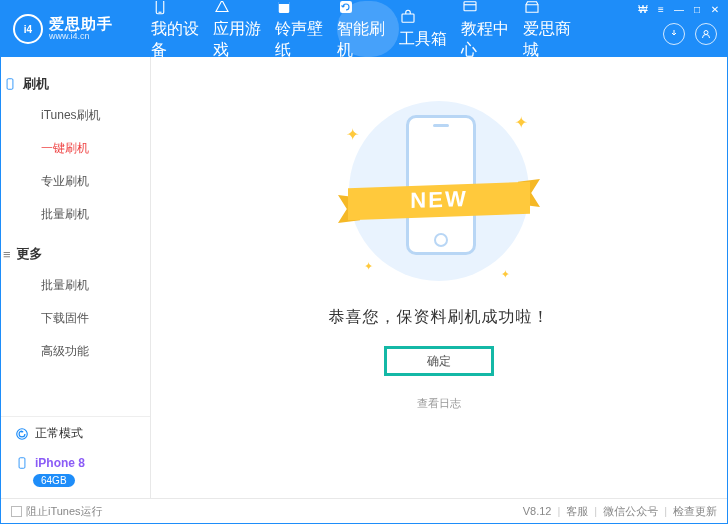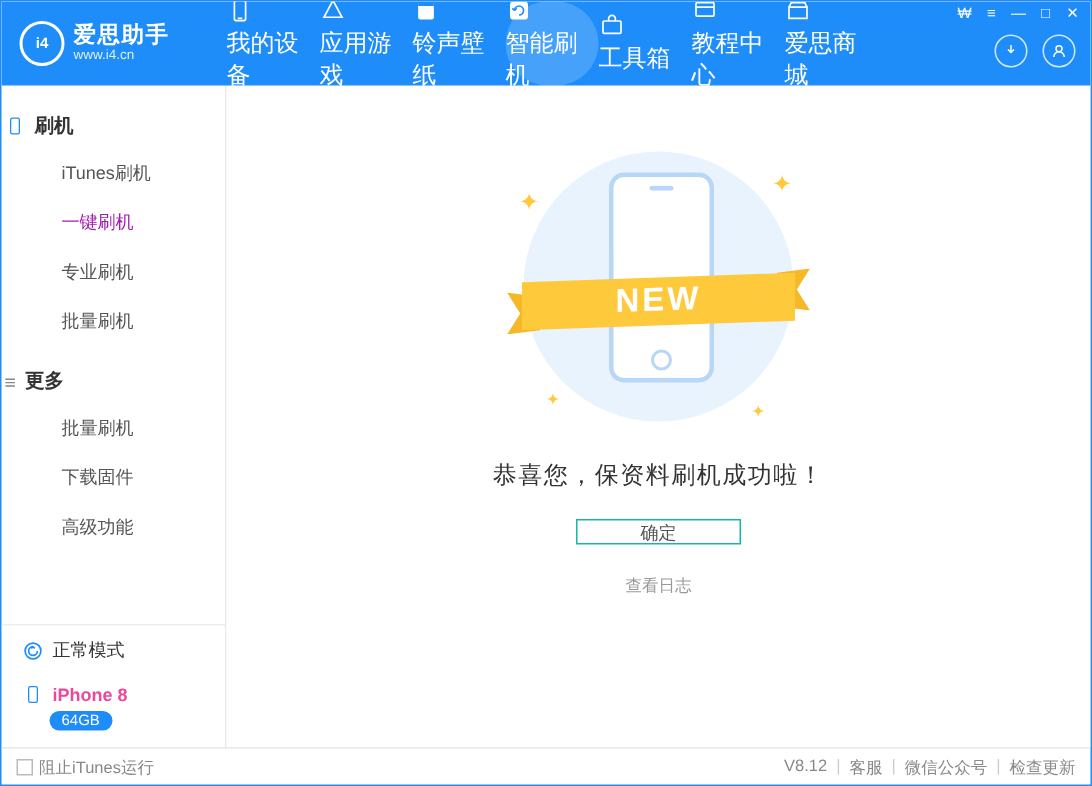--- a/index.html
+++ b/index.html
@@ -24,46 +24,46 @@
   .circ-btn svg { width:12px; height:12px; stroke:#fff; fill:none; stroke-width:2; }
   
   .body { flex:1; display:flex; min-height:0; }
   .sidebar { width:150px; border-right:1px solid #e8e8e8; display:flex; flex-direction:column; }
   .side-main { flex:1; overflow:auto; padding-top:8px; }
   .side-group { padding:4px 0; }
   .side-head { display:flex; align-items:center; padding:6px 2px; color:#333; font-size:13px; font-weight:bold; }
   .side-head svg { width:14px; height:14px; margin-right:6px; stroke:#1e8df9; fill:none; stroke-width:1.5; }
   .side-head-more::before { content:"≡"; color:#888; margin-right:6px; font-size:13px;}
   .side-item { padding:8px 14px 8px 40px; font-size:12px; color:#555; cursor:pointer; }
-  .side-item.active { color:#a21caf; }
+  .side-item.active { color:#ef4444; }
   .side-lower { border-top:1px solid #eee; }
   .mode-row { display:flex; align-items:center; padding:8px 14px; font-size:12px; color:#333; cursor:pointer; }
   .mode-row svg { width:14px; height:14px; margin-right:6px; fill:#1e8df9; }
   .device-row { padding:6px 14px 10px 14px; }
-  .device-line { display:flex; align-items:center; font-size:12px; font-weight:bold; color:#ec4899;}
+  .device-line { display:flex; align-items:center; font-size:12px; font-weight:bold; color:#8b5cf6;}
   .device-line svg { width:14px; height:14px; margin-right:6px; stroke:#1e8df9; fill:none; stroke-width:1.5;}
   .badge { display:inline-block; margin-left:18px; margin-top:4px; padding:1px 8px; background:#1e8df9; color:#fff; font-size:10px; border-radius:8px;}
   .side-checks { border:2px solid #e74c3c; margin:4px 6px 8px 6px; padding:6px 6px; display:flex; gap:12px; }
   .chk { display:flex; align-items:center; font-size:11px; color:#888; cursor:pointer;}
   .chk .box { width:11px; height:11px; border:1px solid #bbb; margin-right:4px; }
   
   .main { flex:1; display:flex; flex-direction:column; align-items:center; padding-top:34px; background:#fff;}
   .illus { width:210px; height:200px; position:relative; }
   .illus .bigcircle { position:absolute; width:180px; height:180px; left:15px; top:10px; border-radius:50%; background:#e9f3fe; }
   .illus .phone { position:absolute; left:72px; top:24px; width:70px; height:140px; background:#fff; border:3px solid #b8d6f5; border-radius:10px; }
   .illus .phone::before { content:""; position:absolute; left:50%; top:6px; width:16px; height:3px; background:#b8d6f5; border-radius:2px; transform:translateX(-50%);}
   .illus .phone::after { content:""; position:absolute; left:50%; bottom:5px; width:10px; height:10px; border:2px solid #b8d6f5; border-radius:50%; transform:translateX(-50%);}
   .ribbon { position:absolute; left:0; top:86px; width:210px; height:48px; }
   .ribbon .band { position:absolute; left:14px; right:14px; top:8px; height:32px; background:#ffc93c; transform:skewY(-2deg);}
   .ribbon .tailL { position:absolute; left:4px; top:18px; width:22px; height:28px; background:#f5b826; clip-path: polygon(0 0,100% 10%,100% 90%,0 100%,40% 50%);}
   .ribbon .tailR { position:absolute; right:4px; top:2px; width:22px; height:28px; background:#f5b826; clip-path: polygon(0 10%,100% 0,60% 50%,100% 100%,0 90%);}
   .ribbon .txt { position:absolute; left:0; right:0; top:10px; text-align:center; font-size:22px; font-weight:900; color:#fff; letter-spacing:2px; transform:skewY(-2deg);}
   .spark { position:absolute; color:#ffc93c; font-size:16px; }
   .msg { margin-top:16px; font-size:16px; color:#333; letter-spacing:1px;}
-  .ok-btn { margin-top:18px; width:110px; height:17px; border:1px solid #14b8a6; background:#fff; font-size:12px; color:#555; cursor:pointer;}
+  .ok-btn { margin-top:18px; width:110px; height:30px; border:3px solid #14b8a6; background:#fff; font-size:12px; color:#555; cursor:pointer;}
   .loglink { margin-top:20px; font-size:11px; color:#999; cursor:pointer;}
   
   .footer { height:20px; border-top:1px solid #e8e8e8; display:flex; align-items:center; font-size:11px; color:#888; padding:12px 10px;}
   .footer .left { display:flex; align-items:center;}
   .footer .box { width:11px; height:11px; border:1px solid #bbb; margin-right:4px;}
   .footer .right { margin-left:auto; display:flex; align-items:center; gap:6px;}
   .footer .sep { color:#ccc; }
 </style>
 </head>
 <body>

